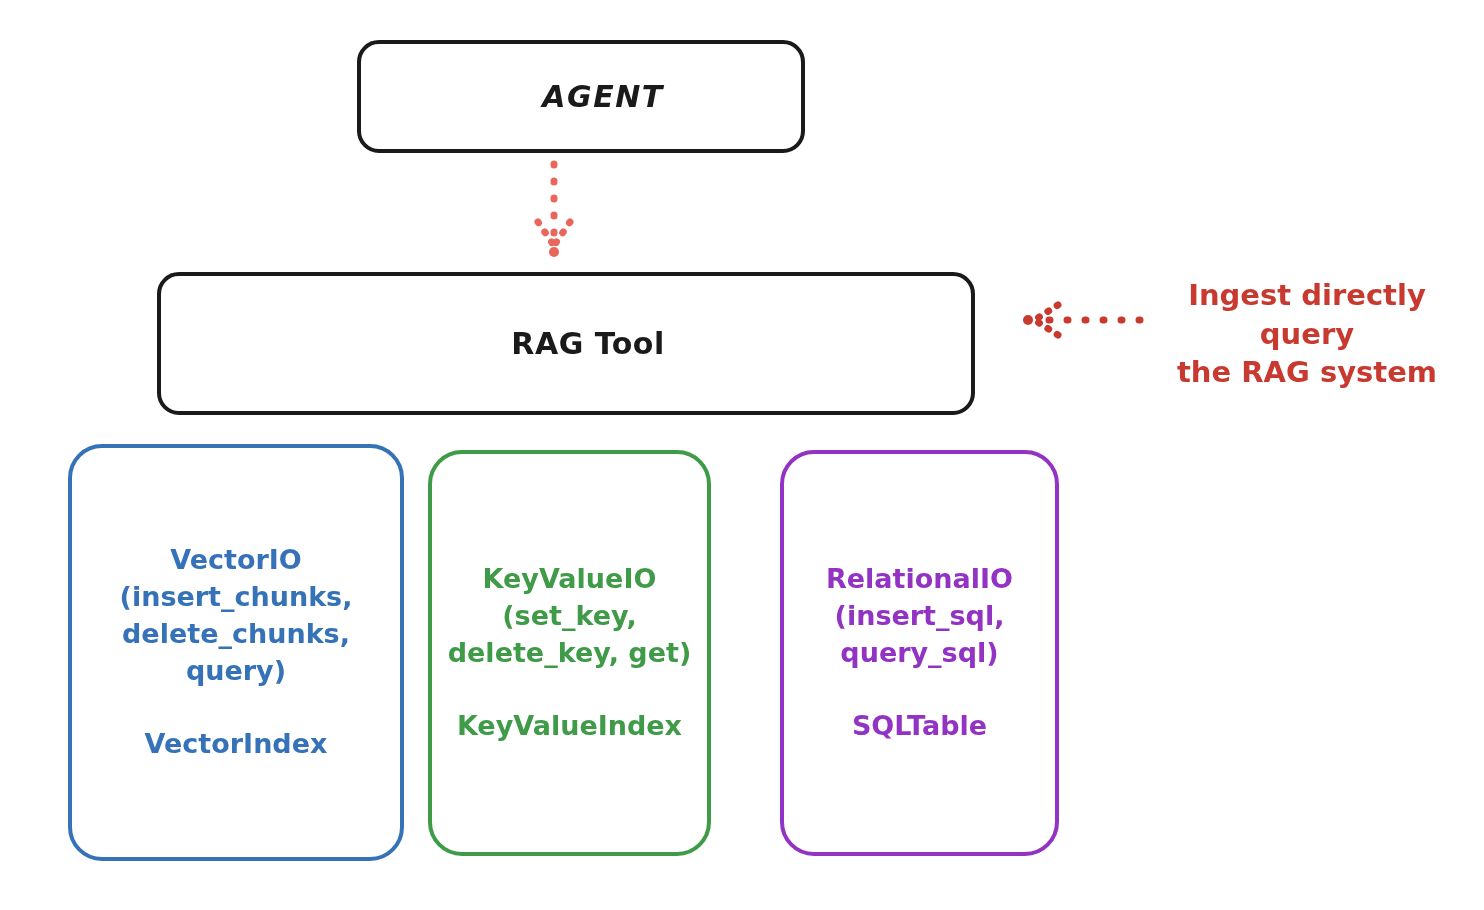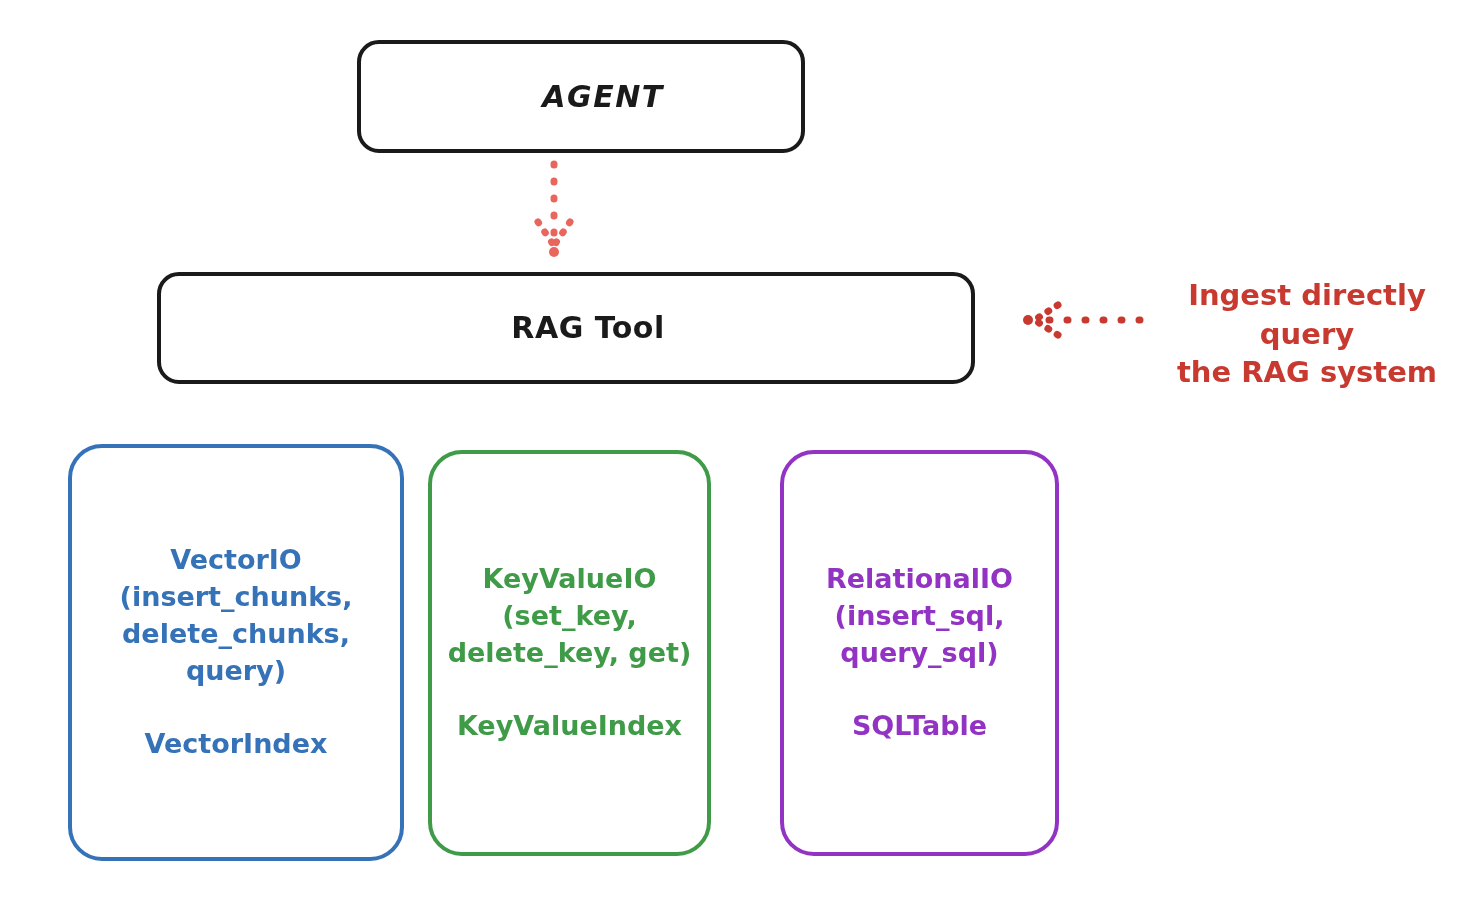--- a/index.html
+++ b/index.html
@@ -52,21 +52,21 @@
     top: 40px;
     width: 448px;
     height: 113px;
   }
   #agent-node .node-label { font-size: 30px; }
 
   #rag-tool-node {
     left: 157px;
     top: 272px;
     width: 818px;
-    height: 112px;
+    height: 143px;
   }
   #rag-tool-node .node-label {
     font-size: 30px;
     font-style: normal;
     letter-spacing: 0.5px;
   }
 
   
   .node-colored {
     border-width: 4px;

